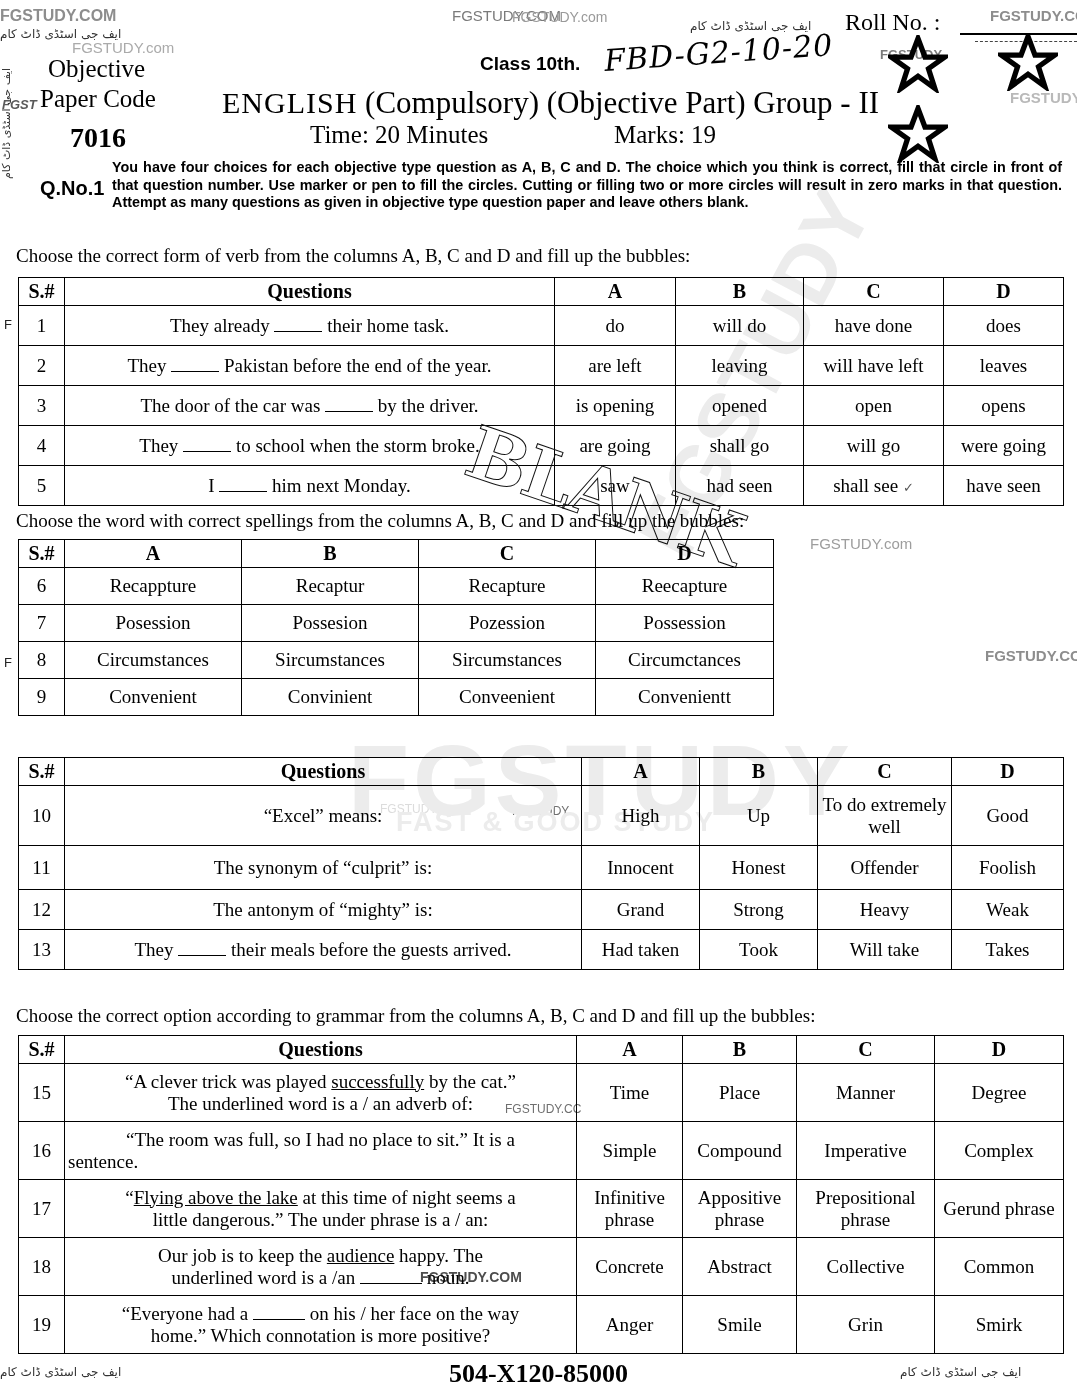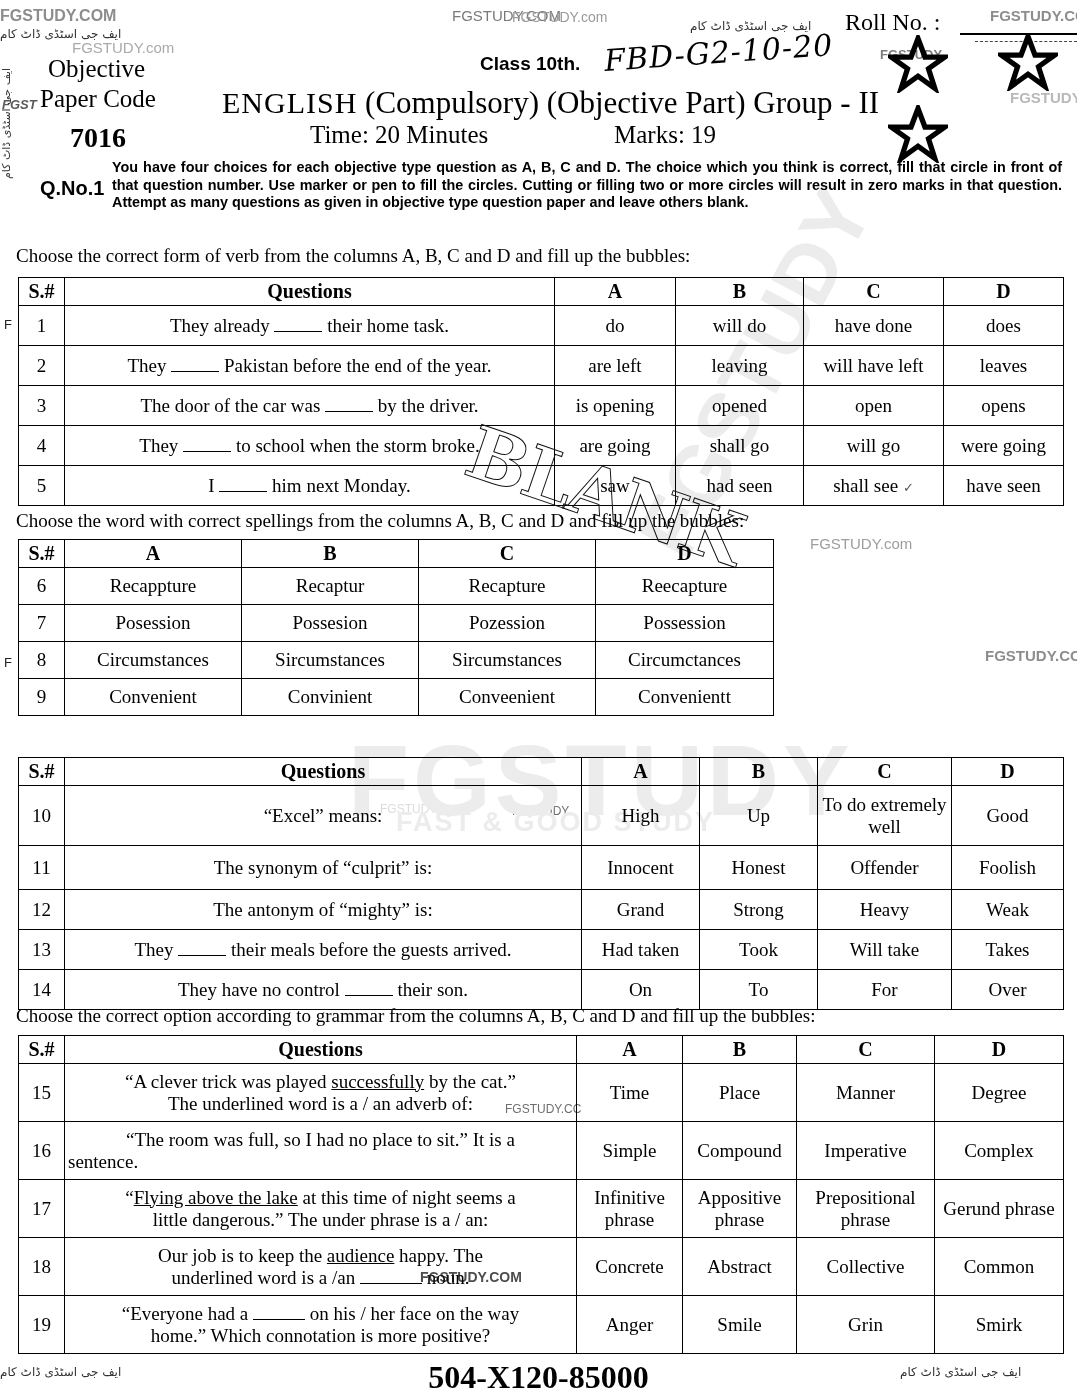--- a/index.html
+++ b/index.html
@@ -69,21 +69,21 @@
   .u{display:inline-block;border-bottom:1px solid #000;width:48px;}
 
   
   .blank-stamp{position:absolute;left:462px;top:446px;font-size:72px;
       font-weight:bold;font-family:"DejaVu Serif",serif;color:#222;
       transform:rotate(19deg);letter-spacing:-2px;
       -webkit-text-stroke:1px #111;color:transparent;
       pointer-events:none;user-select:none;}
   .tick{font-size:13px;color:#555;}
   .footer{position:absolute;left:0;top:1352px;width:1077px;text-align:center;
-      font-size:32px;font-weight:bold;}
+      font-size:26px;font-weight:bold;}
   .side-f{position:absolute;font-size:13px;font-family:"Liberation Sans",sans-serif;
       color:#222;}
 </style>
 </head>
 <body>
 
 <div class="page">
 
   <div class="wm wm-bold" style="left:0px;top:0px;font-size:16px;">FGSTUDY.COM</div>
   <div class="wm" style="left:452px;top:0px;font-size:15px;">FGSTUDY.COM</div>
@@ -311,28 +311,20 @@
       <td>Weak</td>
     </tr>
     <tr style="height:40px">
       <td class="sn">13</td>
       <td class="qtext"><span>They</span> <span class="u"></span> <span>their meals before the guests arrived.</span></td>
       <td>Had taken</td>
       <td>Took</td>
       <td>Will take</td>
       <td>Takes</td>
     </tr>
-    <tr style="height:40px">
-      <td class="sn">14</td>
-      <td class="qtext"><span>They have no control</span> <span class="u"></span> <span>their son.</span></td>
-      <td>On</td>
-      <td>To</td>
-      <td>For</td>
-      <td>Over</td>
-    </tr>
   </tbody>
     </table>
 
   <div class="prompt" style="left:16px;top:998px;">Choose the correct option according to grammar from the columns A, B, C and D and fill up the bubbles:</div>
 
   <table class="ex" style="left:18px;top:1028px;width:1045px;">
     <colgroup>
         <col style="width:46px">
         <col style="width:512px">
         <col style="width:106px">

